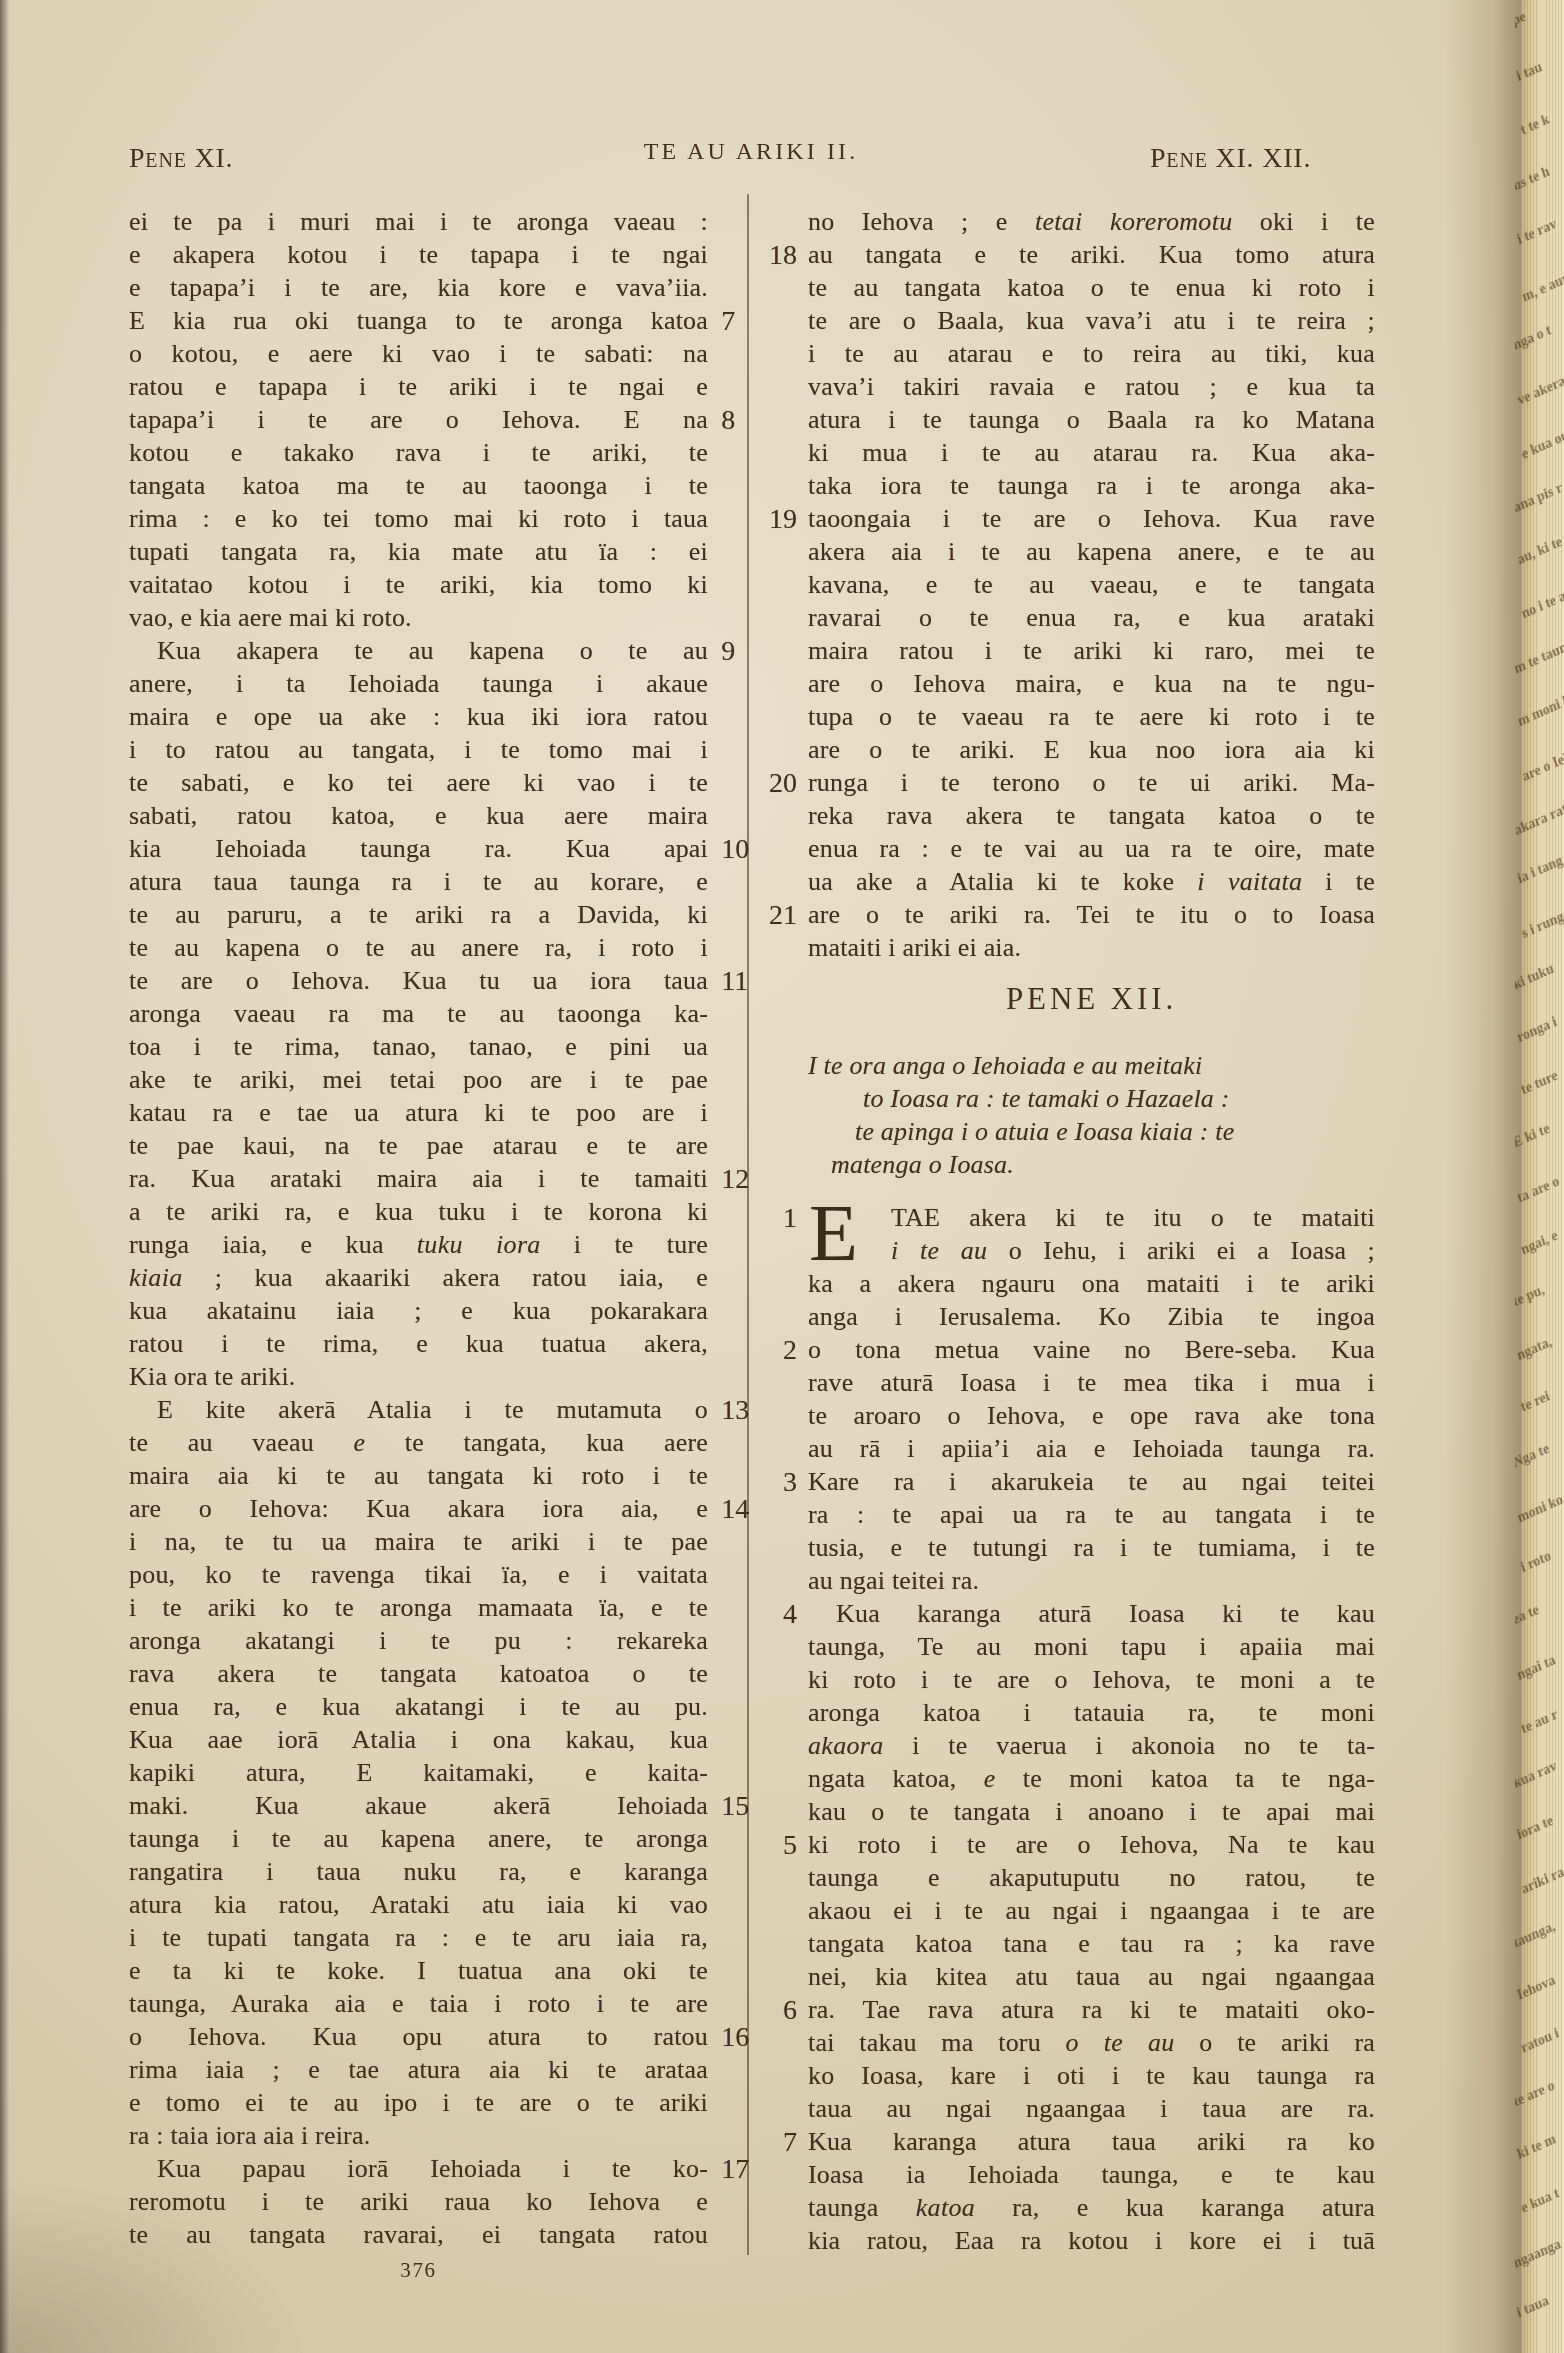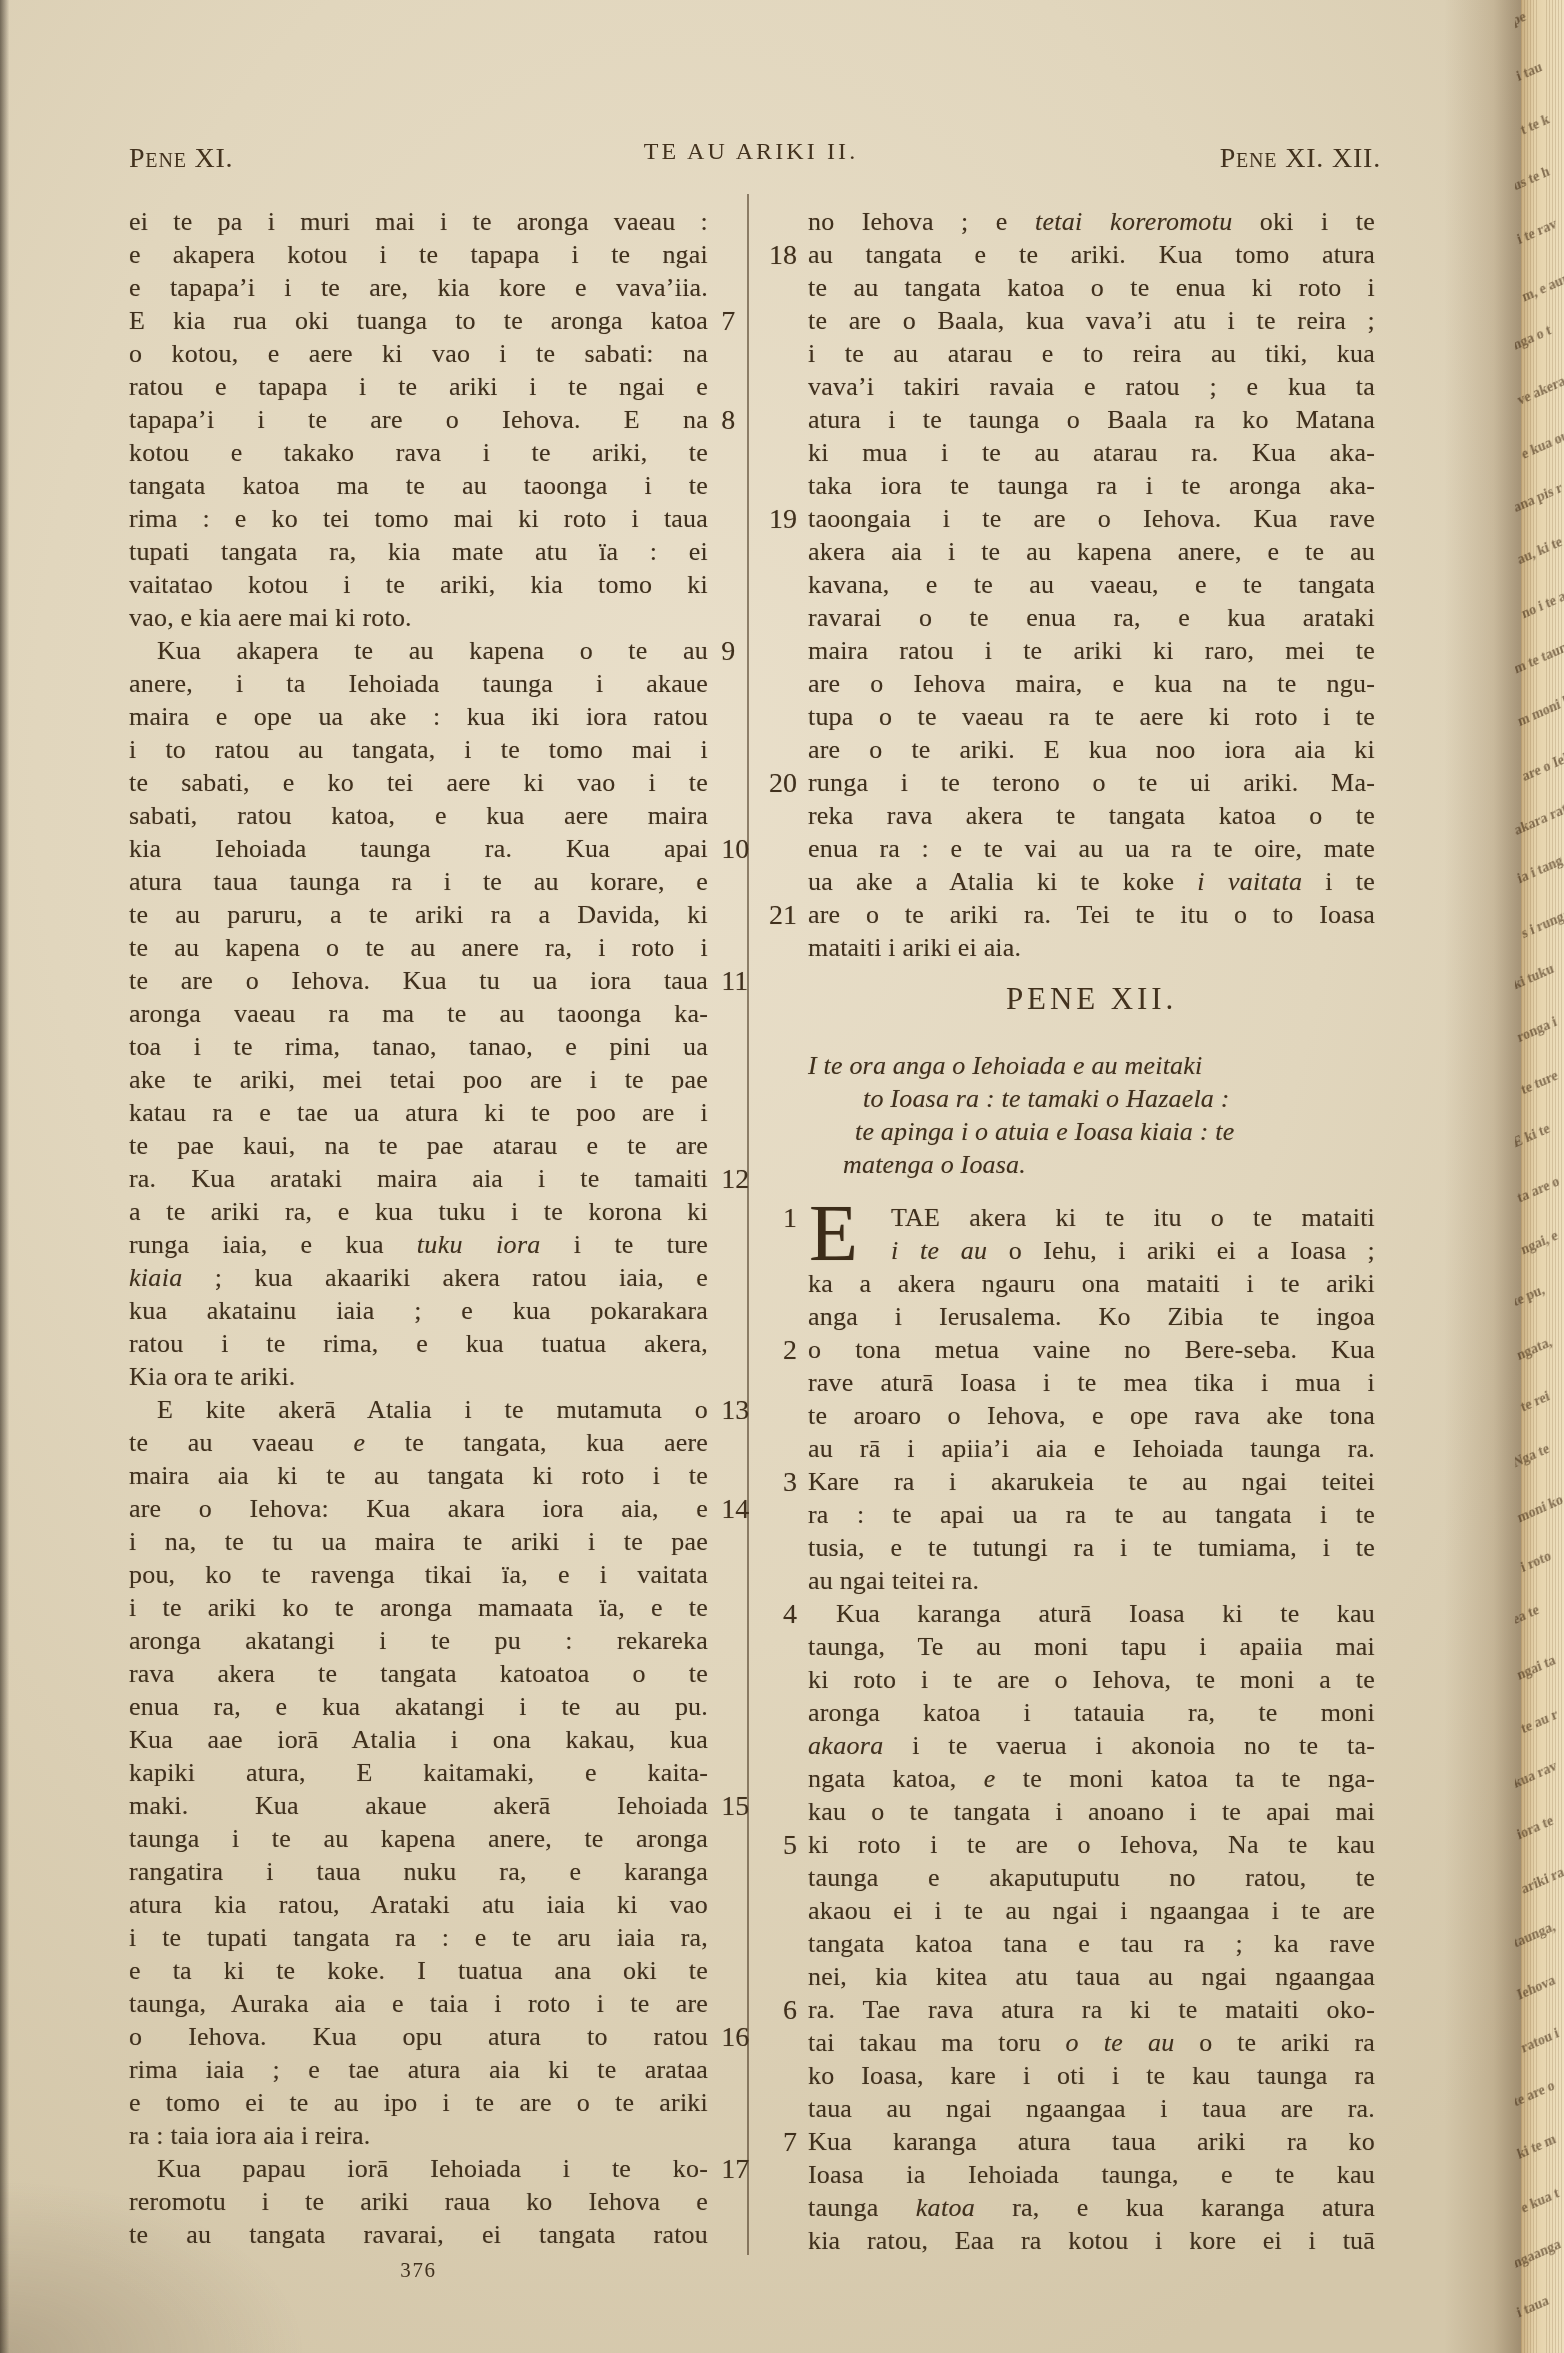--- a/index.html
+++ b/index.html
@@ -10,21 +10,21 @@
     background:
       linear-gradient(to right, rgba(28,19,10,.55) 0px, rgba(28,19,10,0) 9.4px),
       radial-gradient(469px 266px at 0% 100%, rgba(70,50,28,.22), rgba(70,50,28,0) 65%),
       radial-gradient(1252px 1721px at 44% 32%, #e9dfca 0%, #e1d6bd 52%, #d4c7aa 100%);
   }
   .abs{position:absolute}
   
   .runhead{font-size:28px;font-variant:small-caps;letter-spacing:0.8px;color:#43321e}
   #head-left{left:129px;top:142px}
   #head-center{left:532px;top:138px;width:438px;text-align:center;font-size:24px;letter-spacing:3.1px;font-variant:normal}
-  #head-right{left:1150px;top:142px;width:231px;text-align:right}
+  #head-right{left:1150px;top:142px;width:231px;text-align:left}
   
   #divider{left:747px;top:194px;width:1.6px;height:2061px;background:rgba(66,48,26,.55)}
   
   .col{position:absolute}
   #left-col{left:129px;top:205px;width:579px}
   #rc-top{left:808px;top:205px;width:567px}
   #rc-bottom{left:808px;top:1201px;width:567px}
   .tl{position:relative;height:33px;line-height:33px;font-size:26px;
       text-align:justify;text-align-last:justify;letter-spacing:0.2px;
       text-shadow:0 0 0.8px rgba(64,48,29,.35);white-space:nowrap}
@@ -152,21 +152,21 @@
     <div class="tl">ua ake a Atalia ki te koke <i>i vaitata</i> i te</div>
     <div class="tl">are o te ariki ra.  Tei te itu o to Ioasa<span class="vnum">21</span></div>
     <div class="tl end">mataiti i ariki ei aia.</div>
   </div>
 
 <div class="abs" id="rc-head">PENE XII.</div>
 <div class="col" id="rc-sum">
     <div class="tl" style="margin-left: 0px;">I te ora anga o Iehoiada e au meitaki</div>
     <div class="tl" style="margin-left: 55px;">to Ioasa ra : te tamaki o Hazaela :</div>
     <div class="tl" style="margin-left: 47px;">te apinga i o atuia e Ioasa kiaia : te</div>
-    <div class="tl" style="margin-left: 35px;">matenga o Ioasa.</div>
+    <div class="tl" style="margin-left: 23px;">matenga o Ioasa.</div>
   </div>
 
 <div class="abs" id="drop-cap">E</div>
 <div class="col" id="rc-bottom">
     <div class="tl pad">TAE akera ki te itu o te mataiti<span class="vnum">1</span></div>
     <div class="tl pad"><i>i te au</i> o Iehu, i ariki ei a Ioasa ;</div>
     <div class="tl">ka a akera ngauru ona mataiti i te ariki</div>
     <div class="tl">anga i Ierusalema.  Ko Zibia te ingoa</div>
     <div class="tl">o tona metua vaine no Bere-seba.  Kua<span class="vnum">2</span></div>
     <div class="tl">rave aturā Ioasa i te mea tika i mua i</div>

